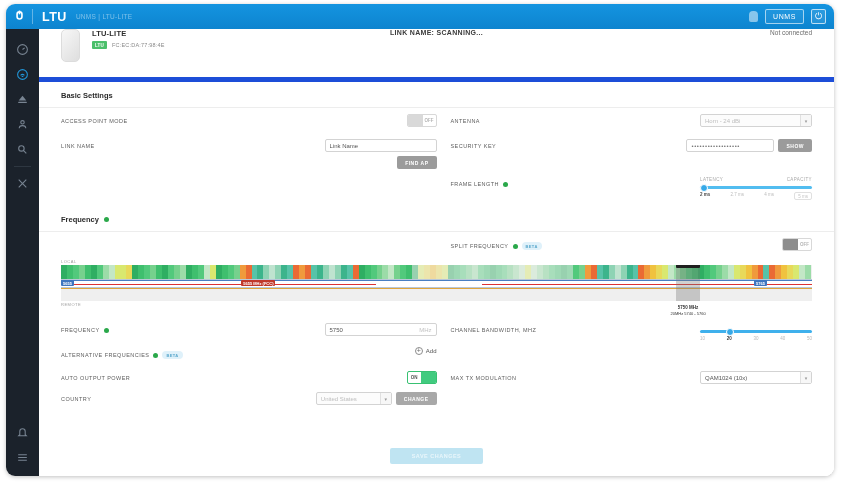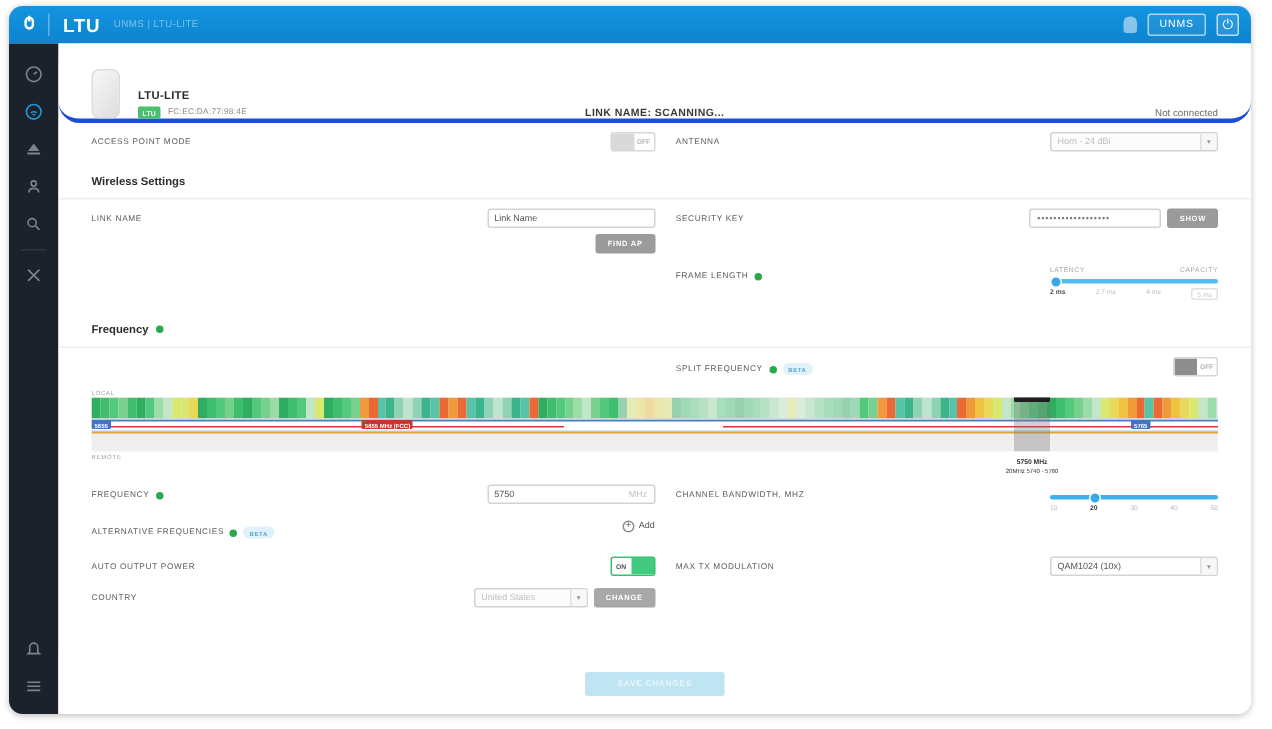--- a/index.html
+++ b/index.html
@@ -72,22 +72,22 @@
   .side-bottom { margin-top:auto; padding-bottom:6px; }
 
   
   .content {
     position:absolute; left:33px; top:25px; width:795px; height:447px;
     background:#ffffff; overflow:hidden;
   }
 
   
   .dev-header {
-    height:53px; border-bottom:3px solid #1d4ed8;
-    display:flex; align-items:flex-end; padding:0 22px; background:#fff;border-radius:14px;
+    height:53px; border-bottom:5px solid #1d4ed8;
+    display:flex; align-items:flex-start; padding:0 22px; background:#fff;
   }
   .dev-img {
     width:19px; height:33px; border-radius:5px;
     background:linear-gradient(130deg,#f7f7f7,#dedede);
     border:1px solid #dcdcdc; flex:none;
   }
   .dev-meta { margin-left:12px; }
   .dev-name { font-size:7.5px; font-weight:bold; color:#2c2c2c; letter-spacing:.2px; }
   .dev-row2 { display:flex; align-items:center; gap:5px; margin-top:3px; }
   .dev-badge {
@@ -343,20 +343,23 @@
             <span class="dev-badge">LTU</span>
             <span class="dev-mac">FC:EC:DA:77:98:4E</span>
           </div>
         </div>
         <div class="link-title">LINK NAME: SCANNING...</div>
         <div class="dev-status">Not connected</div>
       </div>
 
       <div class="body-scroll">
 
+        <div class="sec-title">
+          <span>Basic Settings</span>
+        </div>
 
         <div class="frow">
           <div class="fcol">
             <div class="flabel">ACCESS POINT MODE</div>
             <div class="fctrl">
               <div class="toggle">
                 <div class="knob"></div>
                 <div class="lbl">OFF</div>
               </div>
             </div>
@@ -365,23 +368,20 @@
             <div class="flabel">ANTENNA</div>
             <div class="fctrl">
               <div class="select-box muted">
                 <span>Horn - 24 dBi</span>
                 <span class="sel-arrow caret">▾</span>
               </div>
             </div>
           </div>
         </div>
 
-        <div class="sec-title">
-          <span>Wireless Settings</span>
-        </div>
 
         <div class="frow">
           <div class="fcol">
             <div class="flabel">LINK NAME</div>
             <div class="fctrl">
               <div class="txt-input">Link Name</div>
               <div class="btn-grey">FIND AP</div>
             </div>
           </div>
           <div class="fcol r">

